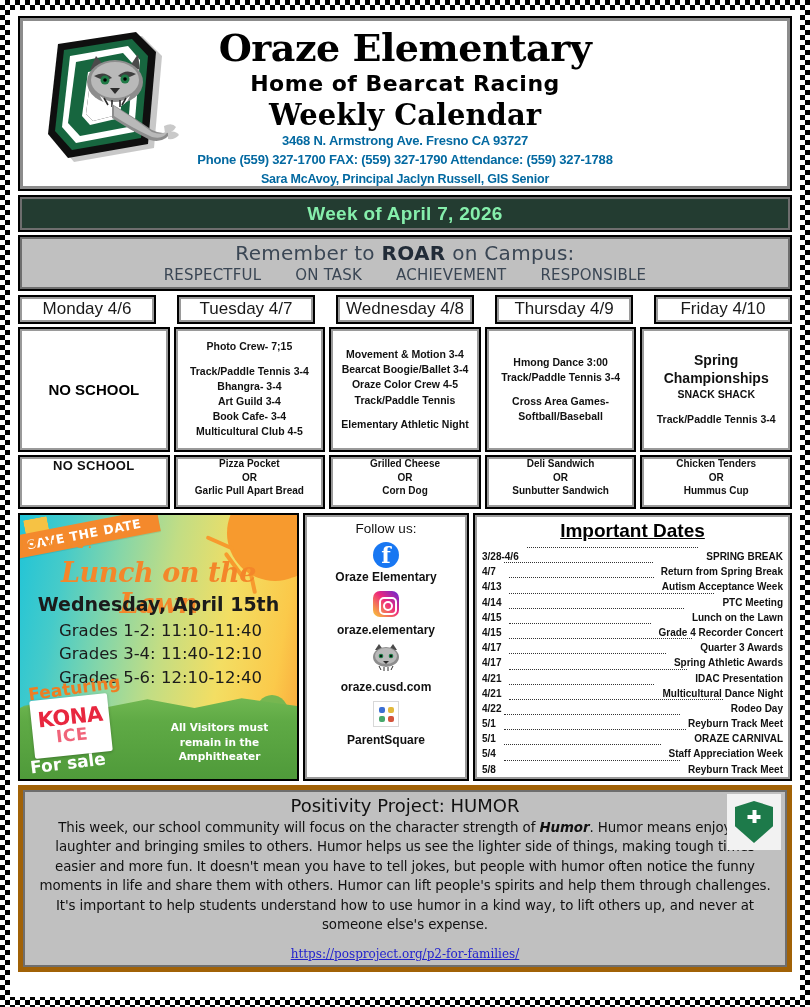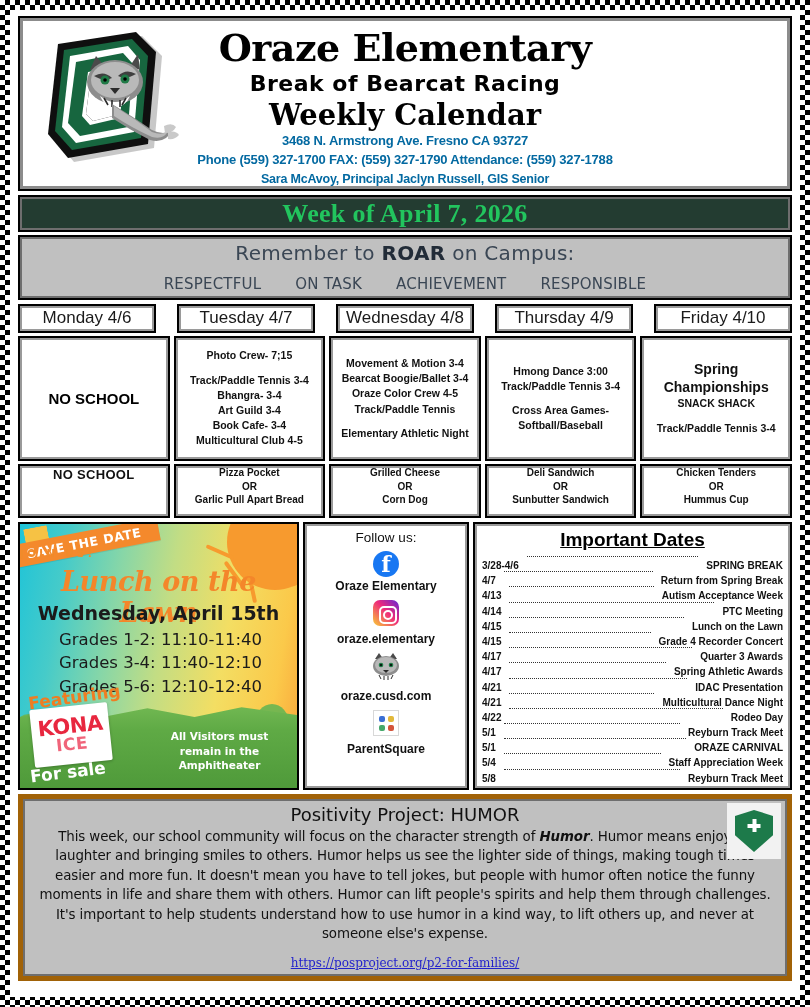--- a/index.html
+++ b/index.html
@@ -82,24 +82,24 @@
   
   .week-banner {
     height: 37px;
     background: #233c31;
     border: 2px solid #000;
     box-shadow: inset 0 0 0 2px #6e6e6e;
     display: flex; align-items: center; justify-content: center;
     margin-bottom: 3px;
   }
   .week-banner span {
-    color: #22c55e;
-    font-family: Liberation Serif, serif;
+    color: #86efac;
+    font-family: Liberation Sans, sans-serif;
     font-weight: bold;
-    font-size: 26px;
+    font-size: 19px;
     letter-spacing: 0.3px;
   }
 
   
   .roar {
     background: #c0c0c0;
     border: 2px solid #000;
     box-shadow: inset 0 0 0 2px #6e6e6e;
     padding: 4px 0 5px 0;
     text-align: center;
@@ -107,21 +107,21 @@
   }
   .roar-line1 {
     font-family: "DejaVu Sans", sans-serif;
     font-size: 20px;
     color: #3a4654;
     letter-spacing: 0.3px;
   }
   .roar-line1 b { color: #222c38; font-weight: bold; }
   .roar-words {
     display: flex; justify-content: center; gap: 34px;
-    margin-top: 10px;
+    margin-top: 1px;
     font-family: "DejaVu Sans", sans-serif;
     font-size: 15px;
     color: #3a4654;
     letter-spacing: 0.2px;
   }
 
   
   .cal-head, .cal-body, .cal-lunch {
     display: grid;
     grid-template-columns: repeat(5, 1fr);
@@ -455,21 +455,21 @@
         <path d="M66 70 Q81 82 96 70 Q92 80 81 82 Q70 80 66 70Z" fill="#ffffff"></path>
         <path d="M70 72 L74 79 M78 74 L78 81 M86 74 L86 81 M92 72 L88 79" stroke="#2b2b2b" stroke-width="1.6" fill="none"></path>
         <path d="M78 78 Q98 90 118 104 Q130 110 138 104 Q132 118 116 114 Q96 104 78 92 Z" fill="#8d8d8d"></path>
         <path d="M80 80 Q100 92 118 106 Q128 110 134 105 Q130 114 118 111 Q98 102 80 90 Z" fill="#b9b9b9"></path>
         <path d="M130 100 q8-4 12 1 q-3 6-11 6 Z" fill="#c9c9c9"></path>
         <path d="M134 106 q8-2 11 3 q-4 5-11 4 Z" fill="#c9c9c9"></path>
       </g>
     </svg>
 
     <div class="school-name">Oraze Elementary</div>
-    <div class="tagline">Break of Bearcat Racing</div>
+    <div class="tagline">Home of Bearcat Racing</div>
     <div class="weekly-cal">Weekly Calendar</div>
     <div class="addr-line">3468 N. Armstrong Ave. Fresno CA 93727</div>
     <div class="addr-line">Phone (559) 327-1700  FAX: (559) 327-1790  Attendance: (559) 327-1788</div>
     <div class="addr-line small">Sara McAvoy, Principal     Jaclyn Russell, GIS Senior</div>
   </div>
 
   <div class="week-banner">
     <span>Week of April 7, 2026</span>
   </div>
 

